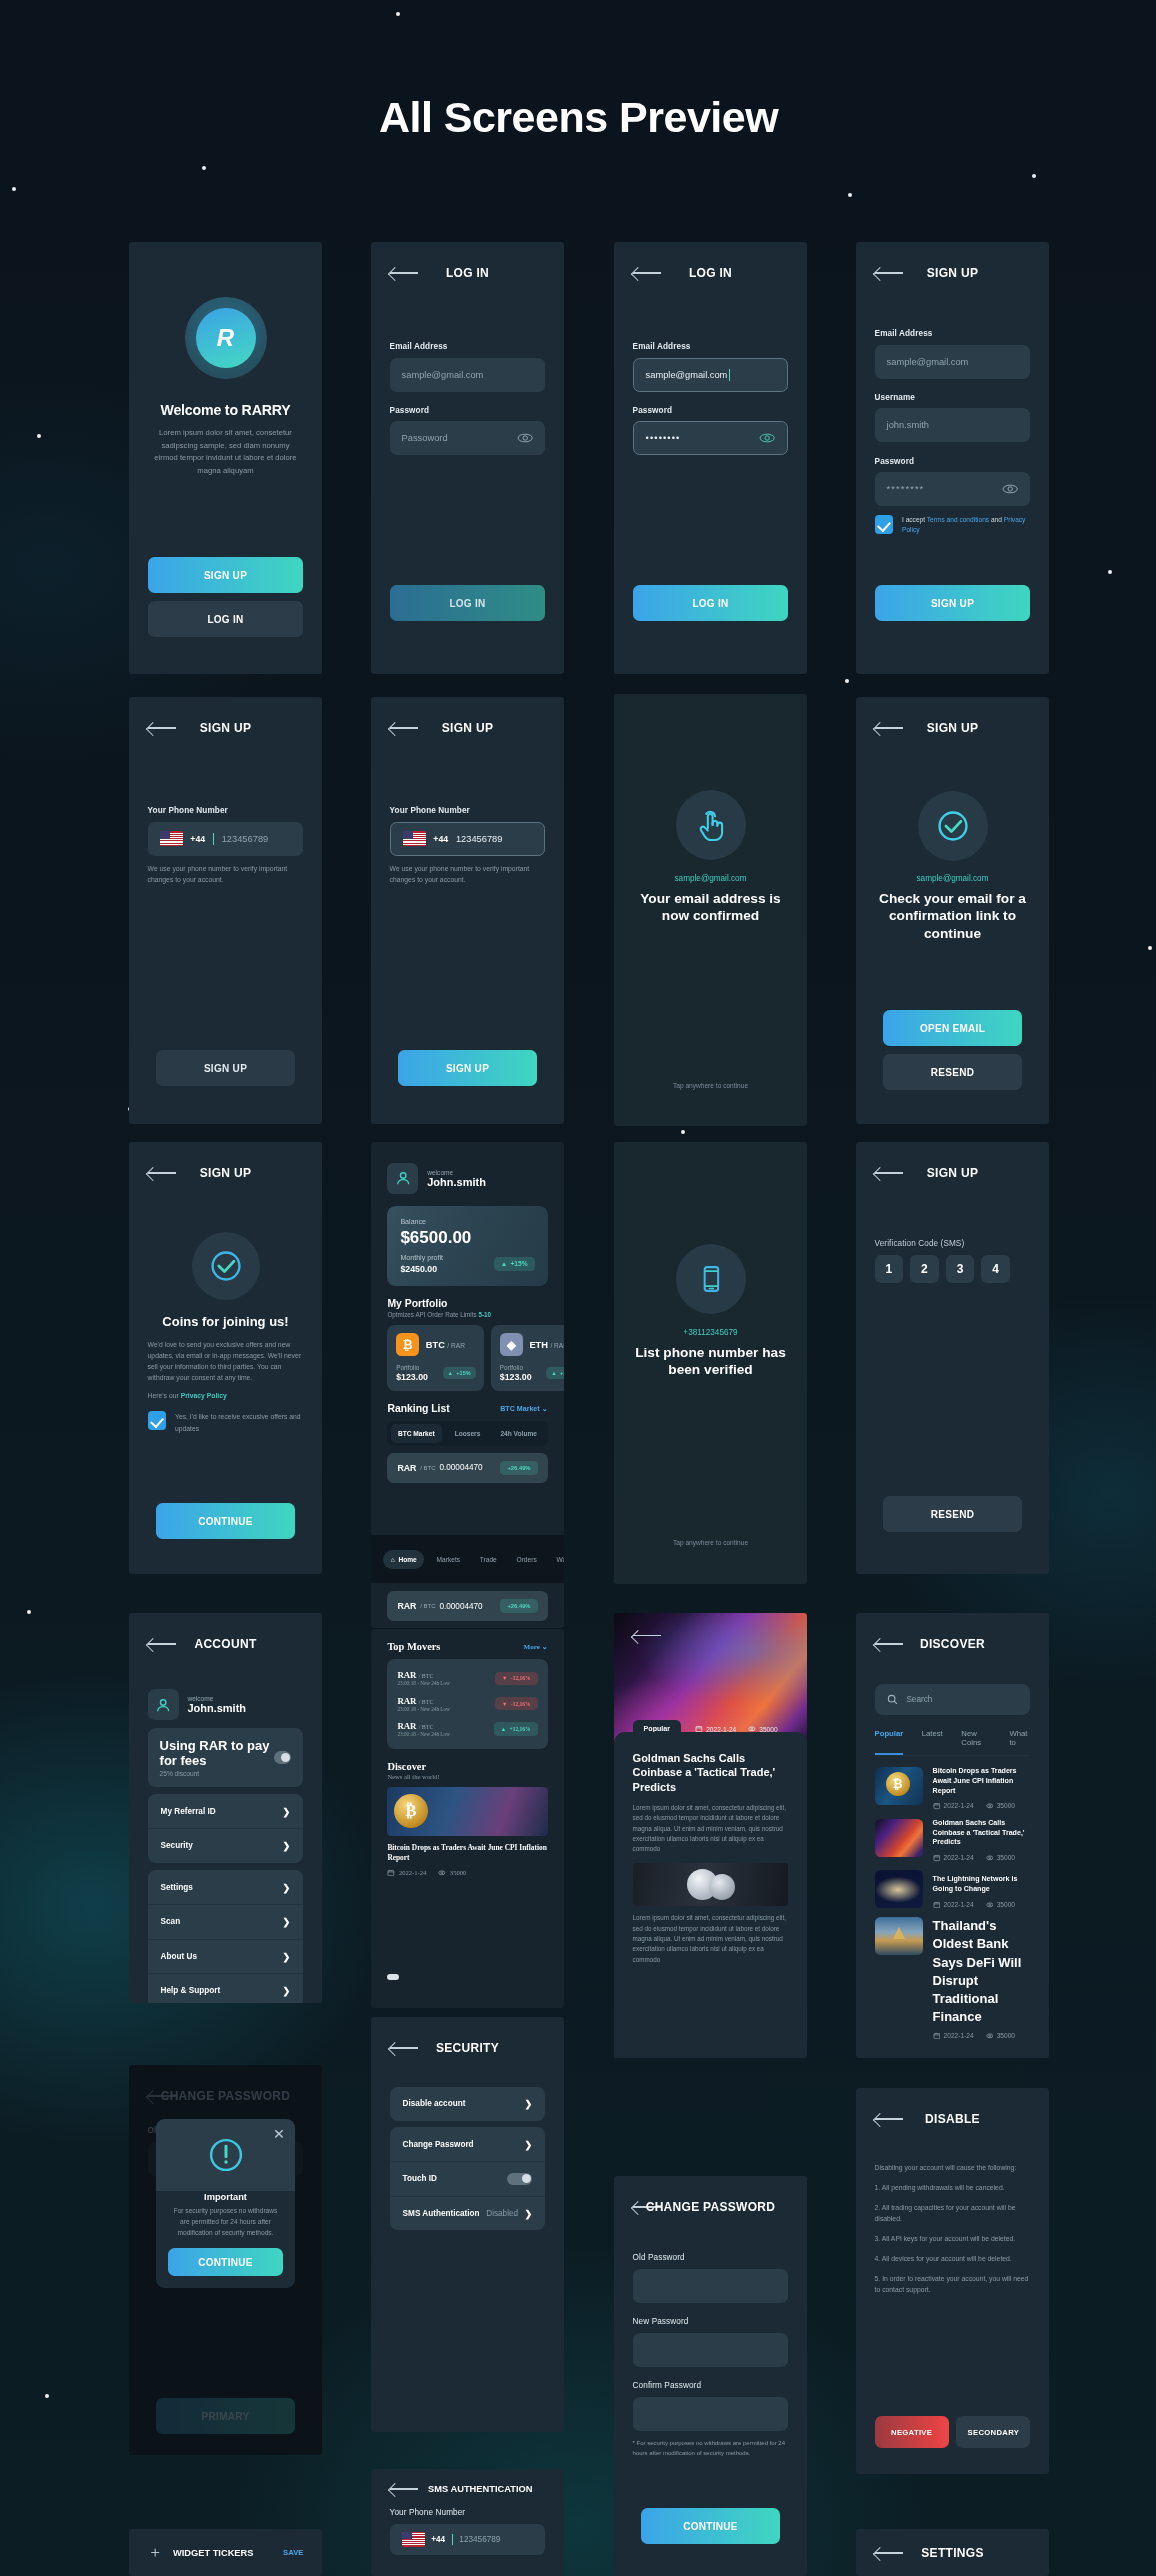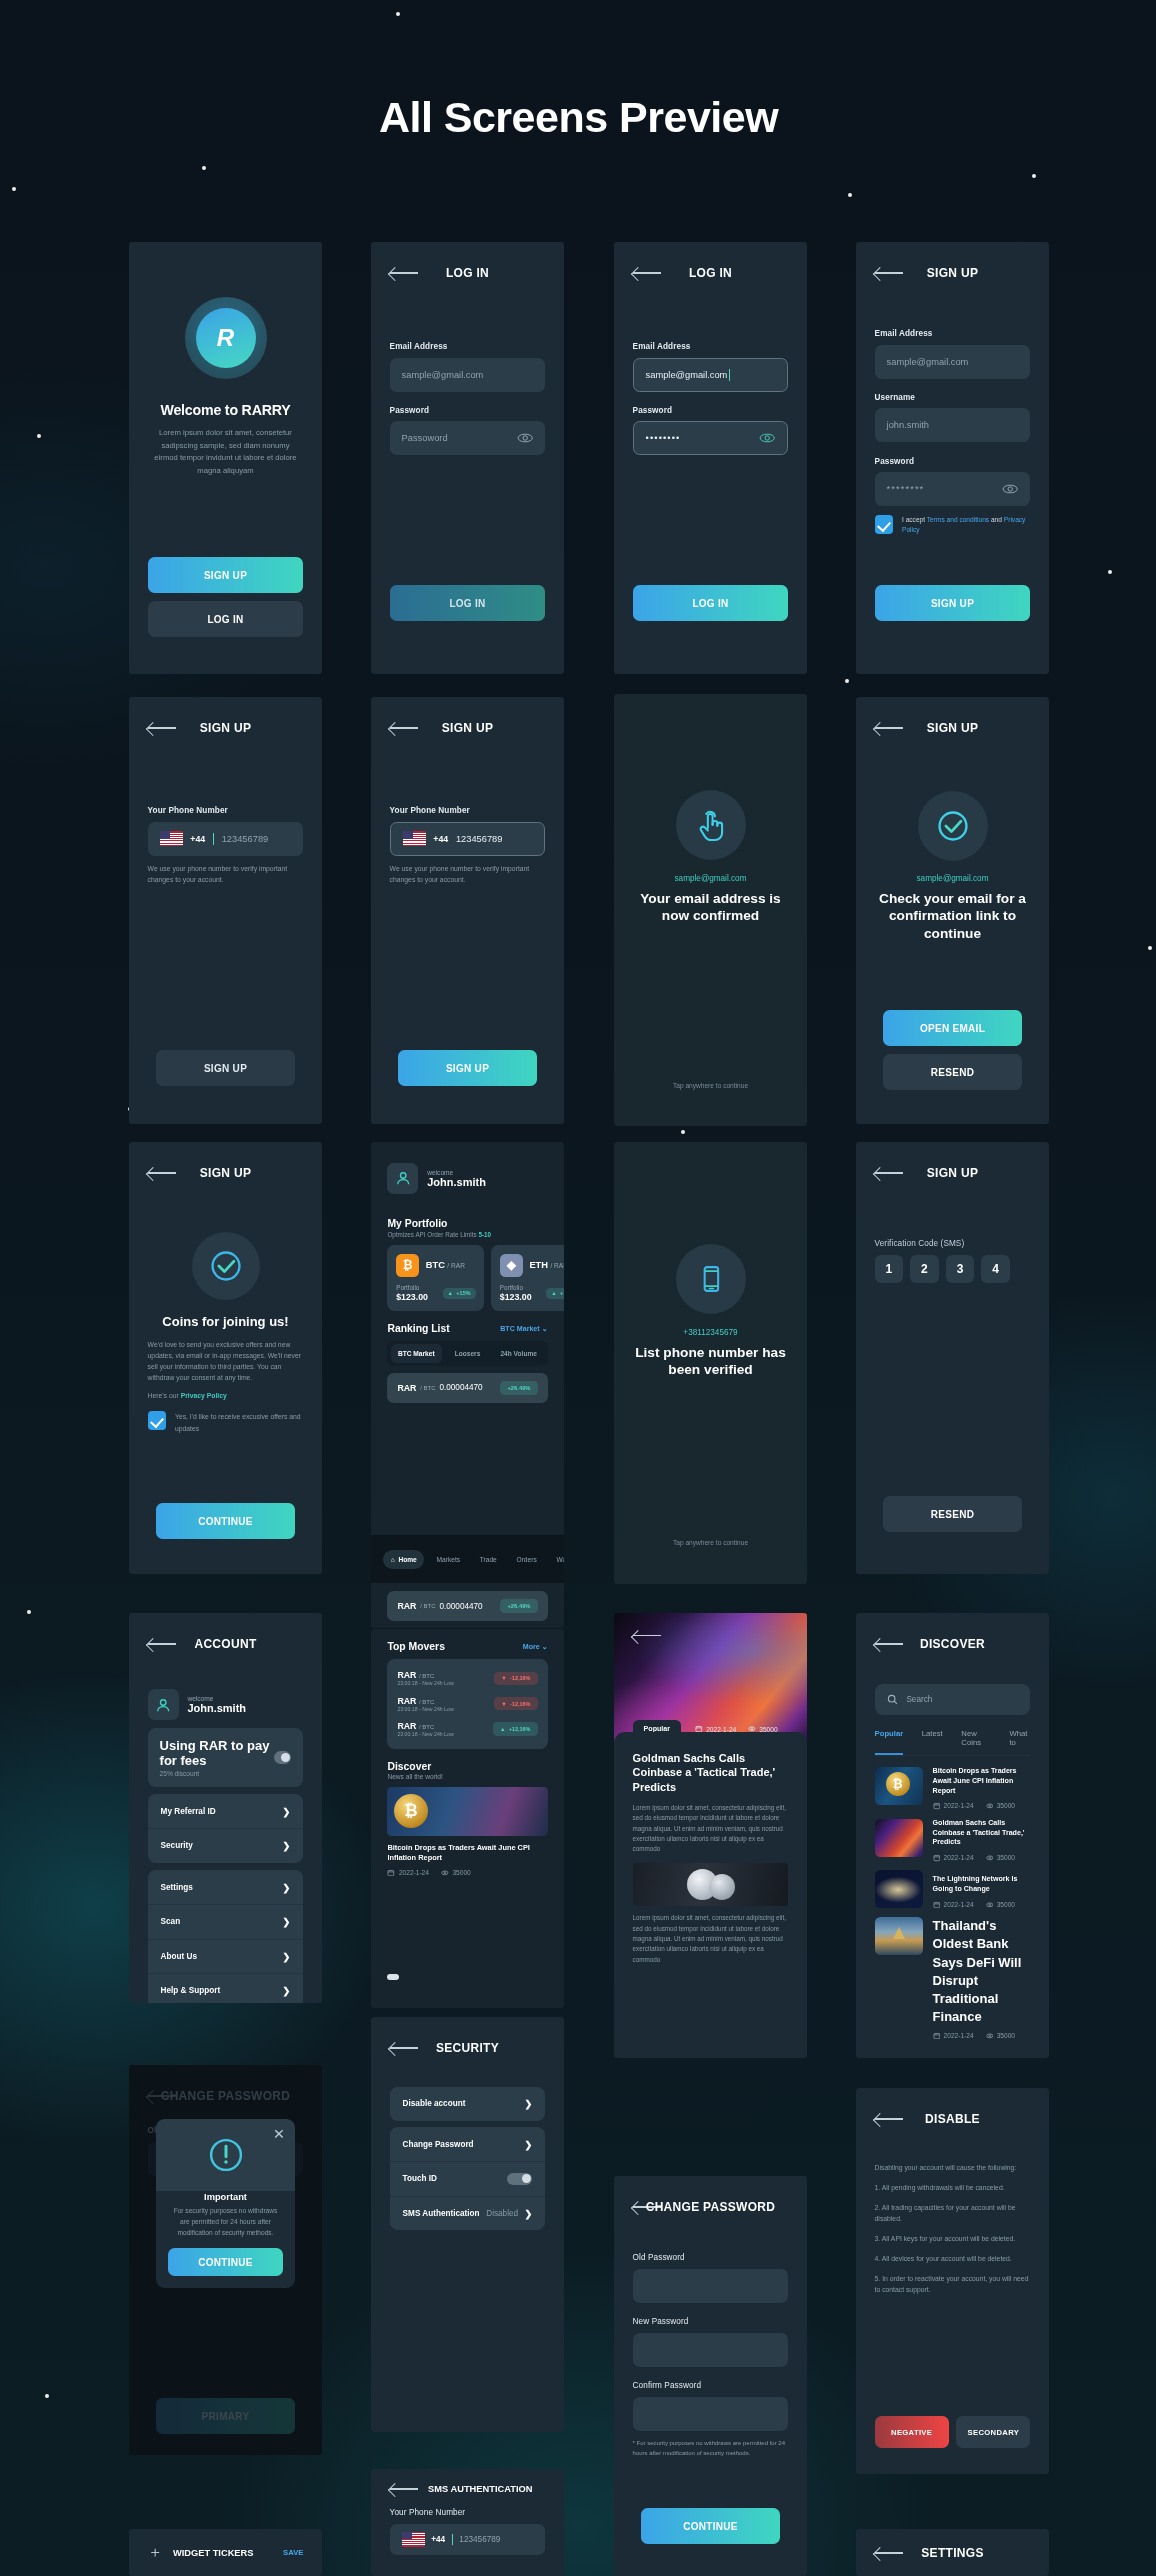--- a/index.html
+++ b/index.html
@@ -360,20 +360,36 @@
             <circle cx="12" cy="8" r="4"></circle>
             <path d="M4 21c0-4.4 3.6-7 8-7s8 2.6 8 7"></path>
           </svg>
         </div>
       <div>
         <div style="font-size:6.6px;color:#90a3af;">welcome</div>
         <div style="font-size:11px;font-weight:bold;">John.smith</div>
       </div>
     </div>
     <div style="height:12px"></div>
+    <div class="balcard">
+      <div style="font-size:7.1px;color:#b4c4cd;">Balance</div>
+      <div style="font-size:17px;font-weight:bold;margin-top:1.6px;">$6500.00</div>
+      <div style="height:6.6px"></div>
+      <div class="row">
+        <div>
+          <div style="font-size:7.1px;color:#b4c4cd;">Monthly profit</div>
+          <div style="font-size:8.8px;font-weight:bold;margin-top:1.6px;">$2450.00</div>
+        </div>
+        <div class="sp"></div>
+        <div class="pill">
+            <span>▲</span>
+            <span>+15%</span>
+          </div>
+      </div>
+    </div>
     <div style="height:12px"></div>
     <div style="font-size:10.4px;font-weight:bold;">My Portfolio</div>
     <div style="font-size:6.3px;color:#8a9ba7;margin-top:2.2px;">
       <span>Optmizes API Order Rate Limits </span><span class="lnk-t">5-10</span>
     </div>
     <div style="height:6.6px"></div>
     <div style="display:flex;gap:6.6px;">
       <div class="pcard" style="width:97px;flex:0 0 auto;">
         <div class="row" style="gap:6.6px;">
           <div class="coin btc">₿</div>
@@ -446,21 +462,21 @@
       <span style="font-size:8.8px;font-weight:bold;">RAR</span>
       <span style="font-size:6px;color:#93a5b1;margin:0 3.8px;">/ BTC</span>
       <span style="font-size:8.2px;">0.00004470</span>
       <span class="sp"></span>
       <span class="pill" style="font-size:5.8px;">+26.49%</span>
     </div>
   </div>
 </div>
 
 <div class="screen" style="left:371px;top:1629px;width:193px;height:379px;background:#17242d;">
-  <div class="scr-inner" style="padding:0 16.4px;">
+  <div class="scr-inner" style="padding:0 16.4px;font-family:Liberation Serif, serif;">
     <div style="height:12px"></div>
     <div class="row">
       <div style="font-size:10.4px;font-weight:bold;">Top Movers</div>
       <div class="sp"></div>
       <div class="lnk" style="font-size:7.1px;font-weight:bold;"><span>More</span> <span>⌄</span></div>
     </div>
     <div style="height:6.6px"></div>
     <div class="card" style="padding:8.8px 10px;">
       <div class="row" style="height:22px;">
         <div>

